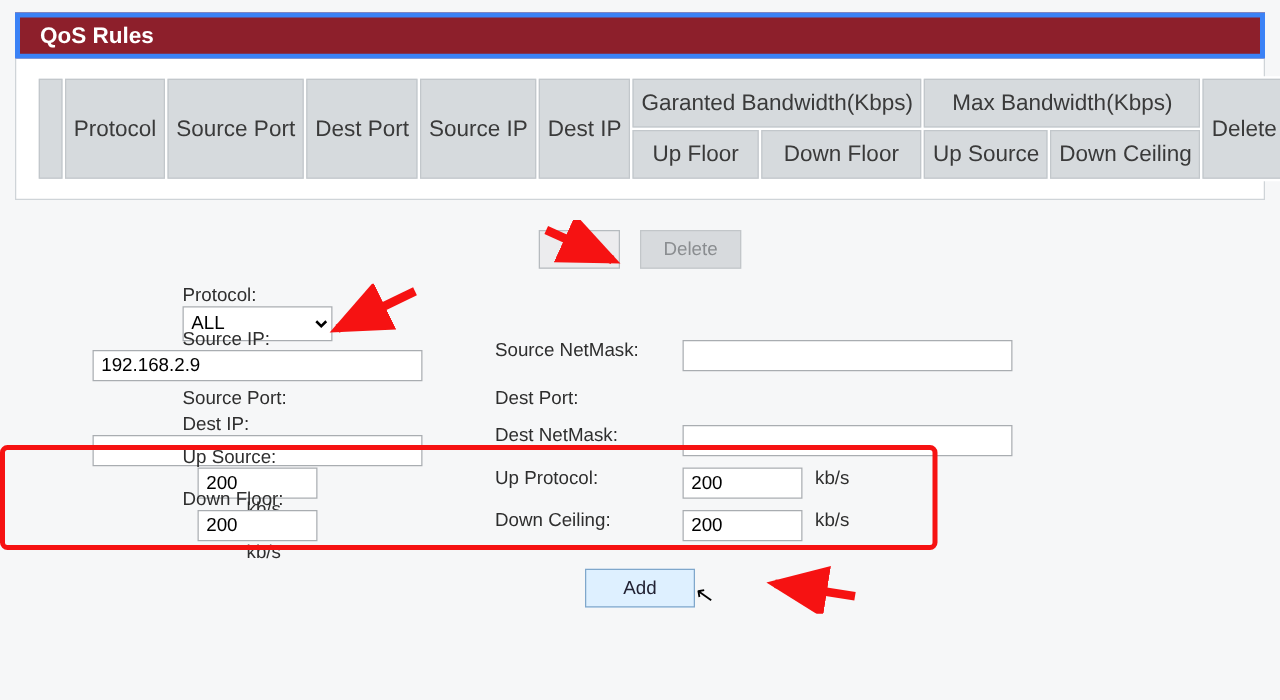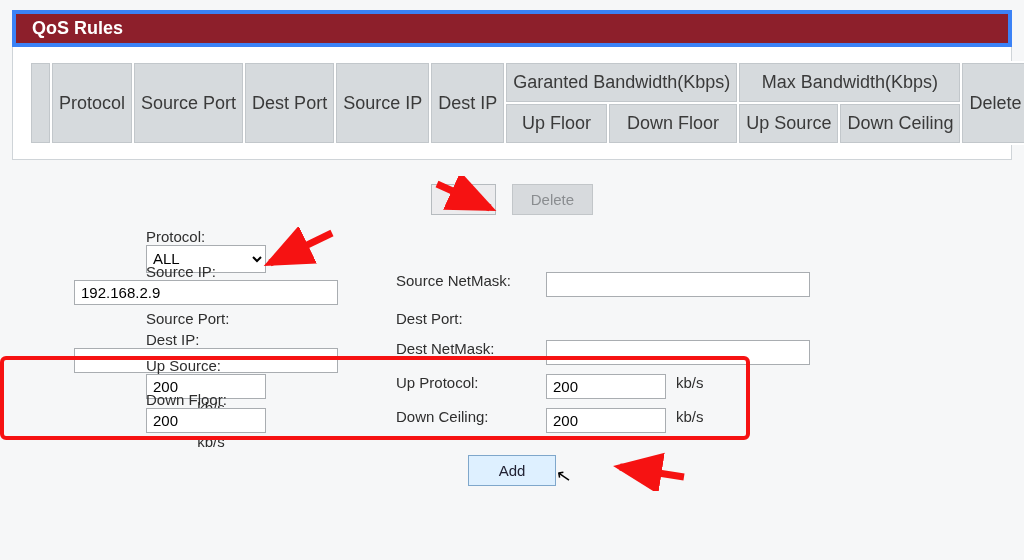--- a/index.html
+++ b/index.html
@@ -92,21 +92,21 @@
     white-space: nowrap;
   }
   .field-input {
     padding: 3px 6px;
     border: 1px solid #a9adb1;
     background: #fff;
     font-family: inherit;
     font-size: 15px;
   }
   .field-input.wide { width: 264px; }
-  .field-input.short { width: 120px; }
+  .field-input.short { width: 96px; }
   select.field-input {
     width: 120px;
     height: 28px;
     padding: 1px 2px;
   }
   .unit { margin-left: 10px; }
   .col-left { width: 380px; display: flex; align-items: center; flex-direction: column; }
   .col-right { display: flex; }
   .field-label-r { width: 150px; text-align: left; white-space: nowrap; }
   .highlight-box {

